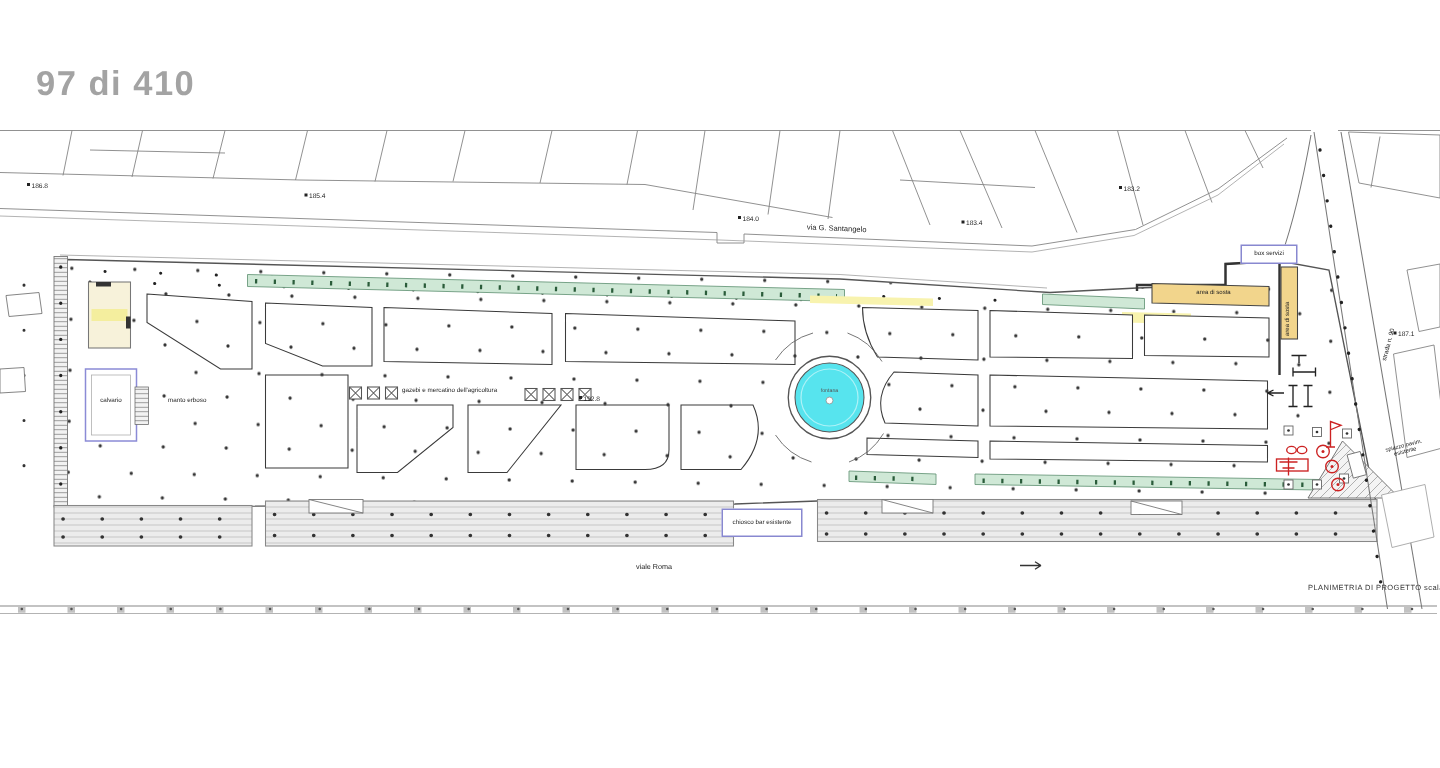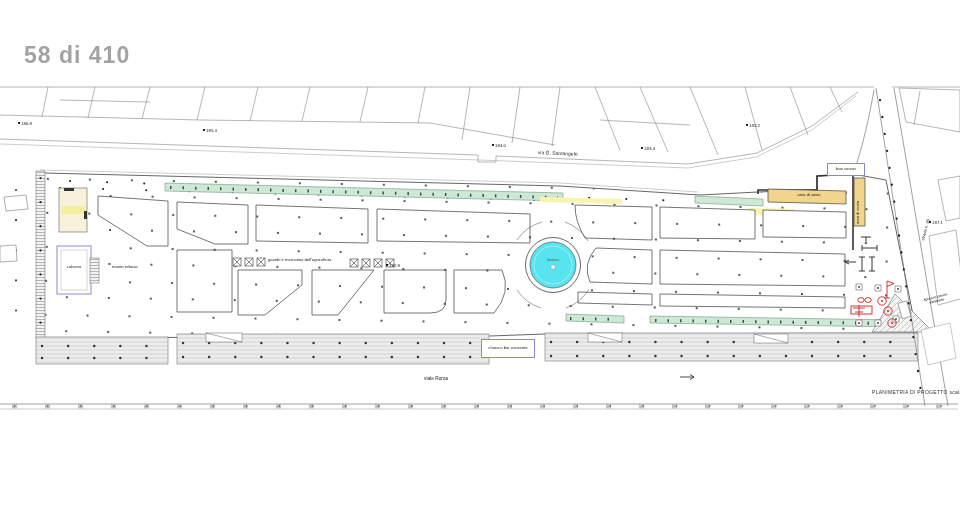--- a/index.html
+++ b/index.html
@@ -25,21 +25,21 @@
   }
   .elev{position:absolute;font-size:4.4px;color:#222;white-space:nowrap;}
   .elev i{display:inline-block;width:2px;height:2px;background:#222;margin:0 1px 1px 0;vertical-align:middle;}
   .title-block{
     position:absolute;left:872px;top:389px;font-size:5px;letter-spacing:.3px;color:#333;white-space:nowrap;
   }
 </style>
 </head>
 <body>
 
-<div class="page-indicator">58 di 410</div>
+<div class="page-indicator">97 di 410</div>
 
 <svg class="plan" width="960" height="512" viewBox="0 0 960 512">
   <defs>
     <pattern id="dots" width="42" height="34" patternUnits="userSpaceOnUse" patternTransform="rotate(1)">
       <rect width="42" height="34" fill="#ffffff"></rect>
       <circle cx="9" cy="8" r="1.1" fill="#333"></circle>
       <circle cx="30" cy="24" r="1.1" fill="#333"></circle>
     </pattern>
     <pattern id="hstrip" width="8" height="4" patternUnits="userSpaceOnUse">
       <rect width="8" height="4" fill="#ececec"></rect>

